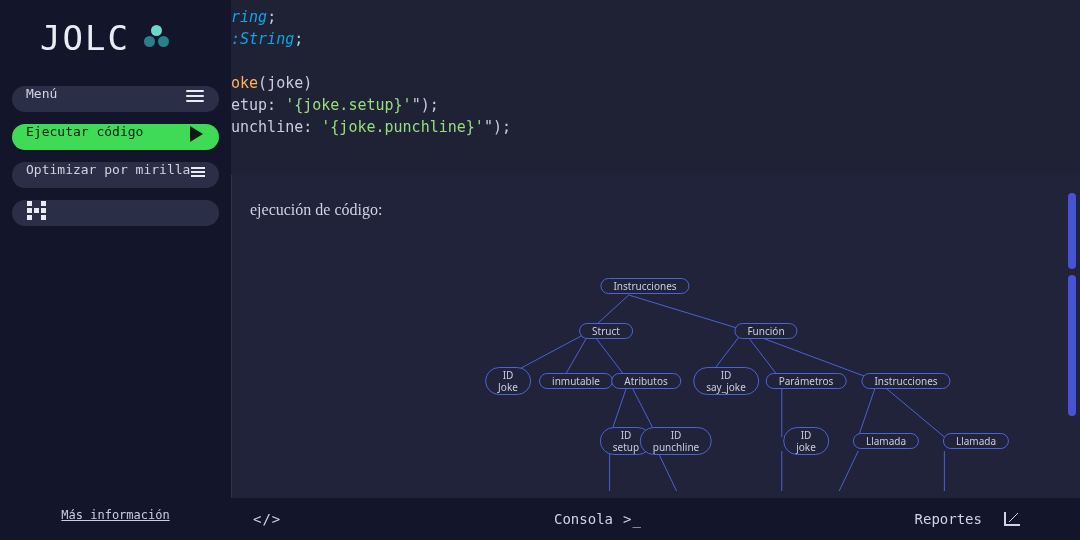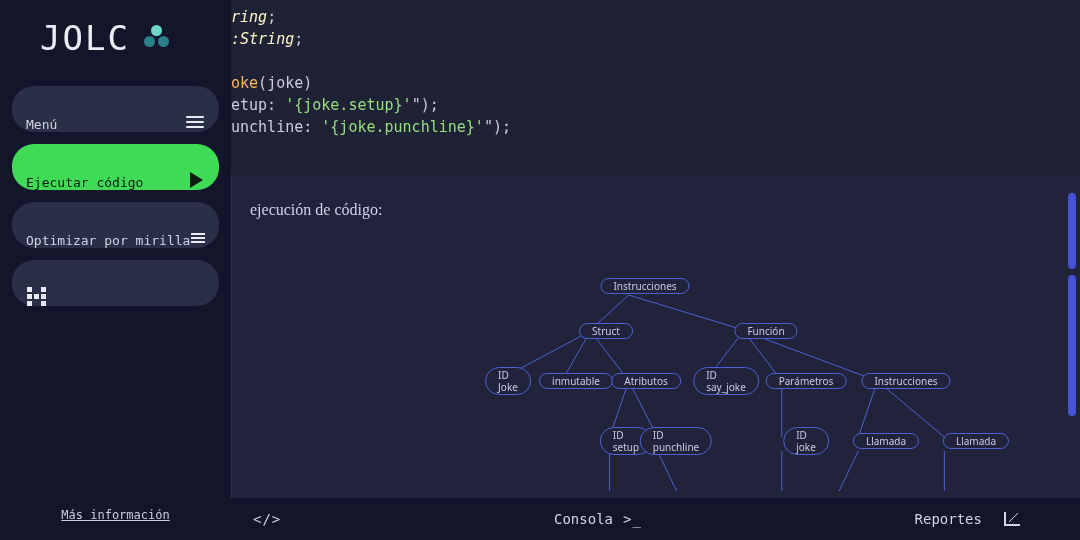--- a/index.html
+++ b/index.html
@@ -19,22 +19,22 @@
   }
   .brand { display: flex; align-items: center; gap: 14px; padding-left: 28px; margin-bottom: 28px; }
   .brand-name { font-size: 34px; letter-spacing: 2px; color: #e8ecf4; font-weight: 300; }
   .brand-icon { position: relative; width: 26px; height: 26px; }
   .brand-icon span { position: absolute; width: 11px; height: 11px; border-radius: 50%; }
   .brand-icon .c1 { left: 7px; top: 0; background: #6fd7c8; }
   .brand-icon .c2 { left: 0; top: 11px; background: #2b7f8a; }
   .brand-icon .c3 { left: 14px; top: 11px; background: #2b7f8a; }
 
   .menu-item {
-    display: flex; align-items: flex-end; justify-content: space-between;
-    height: 46px; padding: 0 14px;
+    display: flex; align-items: flex-start; justify-content: space-between;
+    height: 26px; padding: 0 14px;
     background: #2a2e47;
     border-radius: 22px;
     margin-bottom: 12px;
     font-size: 13px; color: #d0d5e0;
     cursor: pointer;
   }
   .menu-item.primary { background: #3fdb57; color: #0e1a0f; }
   .menu-item .mi-label { white-space: nowrap; }
   .menu-item .mi-icon { width: 20px; height: 20px; display: flex; align-items: center; justify-content: center; }
 
@@ -64,21 +64,21 @@
 
   
   .main { flex: 1; display: flex; flex-direction: column; position: relative; }
 
   .editor {
     height: 175px; padding: 6px 0 0 0; background: #1f2235;
     font-size: 15px; line-height: 22px; overflow: hidden;
     white-space: pre;
   }
   .editor .line { padding-left: 0; }
-  .tk-type { color: #fef9c3; font-style: italic; }
+  .tk-type { color: #0ea5e9; font-style: italic; }
   .tk-punc { color: #c9cde0; }
   .tk-fn   { color: #ffb454; }
   .tk-id   { color: #c9cde0; }
   .tk-str  { color: #95e07c; }
 
   .divider {
     position: absolute; left: 0; right: 0; top: 175px; height: 24px;
     display: flex; align-items: center; justify-content: center;
     pointer-events: none;
   }
@@ -108,20 +108,21 @@
   .ast { position: relative; width: 100%; height: 290px; }
   .ast svg { position: absolute; inset: 0; width: 100%; height: 100%; }
   .node {
     position: absolute;
     transform: translate(-50%, -50%);
     border: 1px solid #4b63d6;
     border-radius: 999px;
     padding: 1px 12px;
     font-size: 10px; line-height: 12px;
     color: #c9cde0;
+    text-align: center;
     font-family: system-ui, sans-serif;
     background: #20233a;
     white-space: nowrap;
   }
 
   
   .bottombar {
     height: 43px; background: #13162a; border-top: 1px solid #20233a;
     display: flex; align-items: center; justify-content: space-between;
     padding: 0 60px 0 22px;

